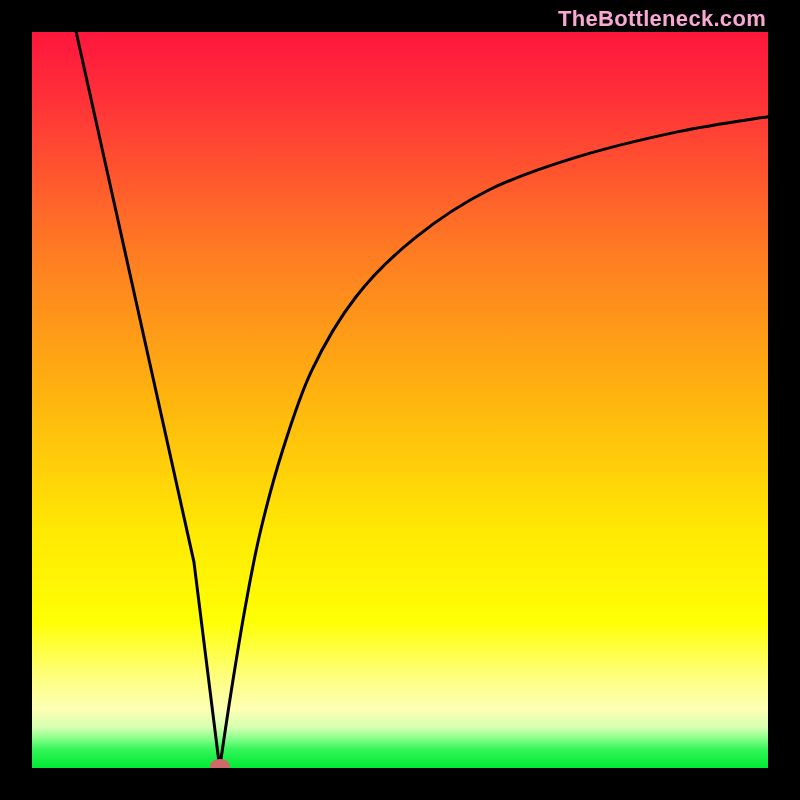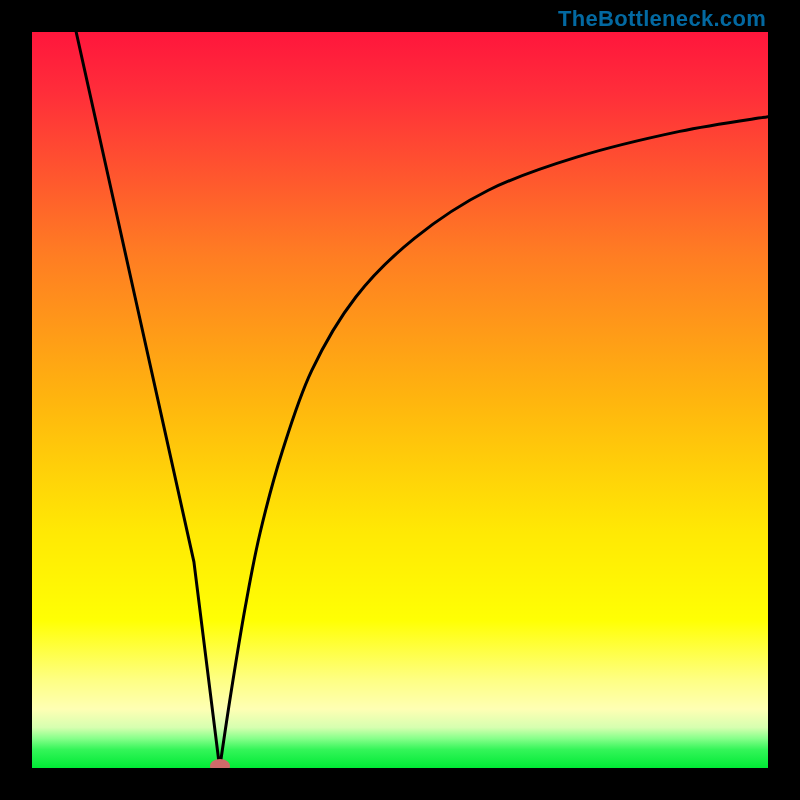--- a/index.html
+++ b/index.html
@@ -22,21 +22,21 @@
   .gradient {
     position: absolute;
     inset: 0;
   }
   .watermark {
     position: absolute;
     top: 6px;
     right: 34px;
     font-size: 22px;
     font-weight: 600;
-    color: #0369a1;
+    color: #f9a8d4;
     letter-spacing: 0.3px;
   }
   .curve {
     position: absolute;
     inset: 0;
   }
   .marker {
     position: absolute;
     width: 20px;
     height: 14px;

